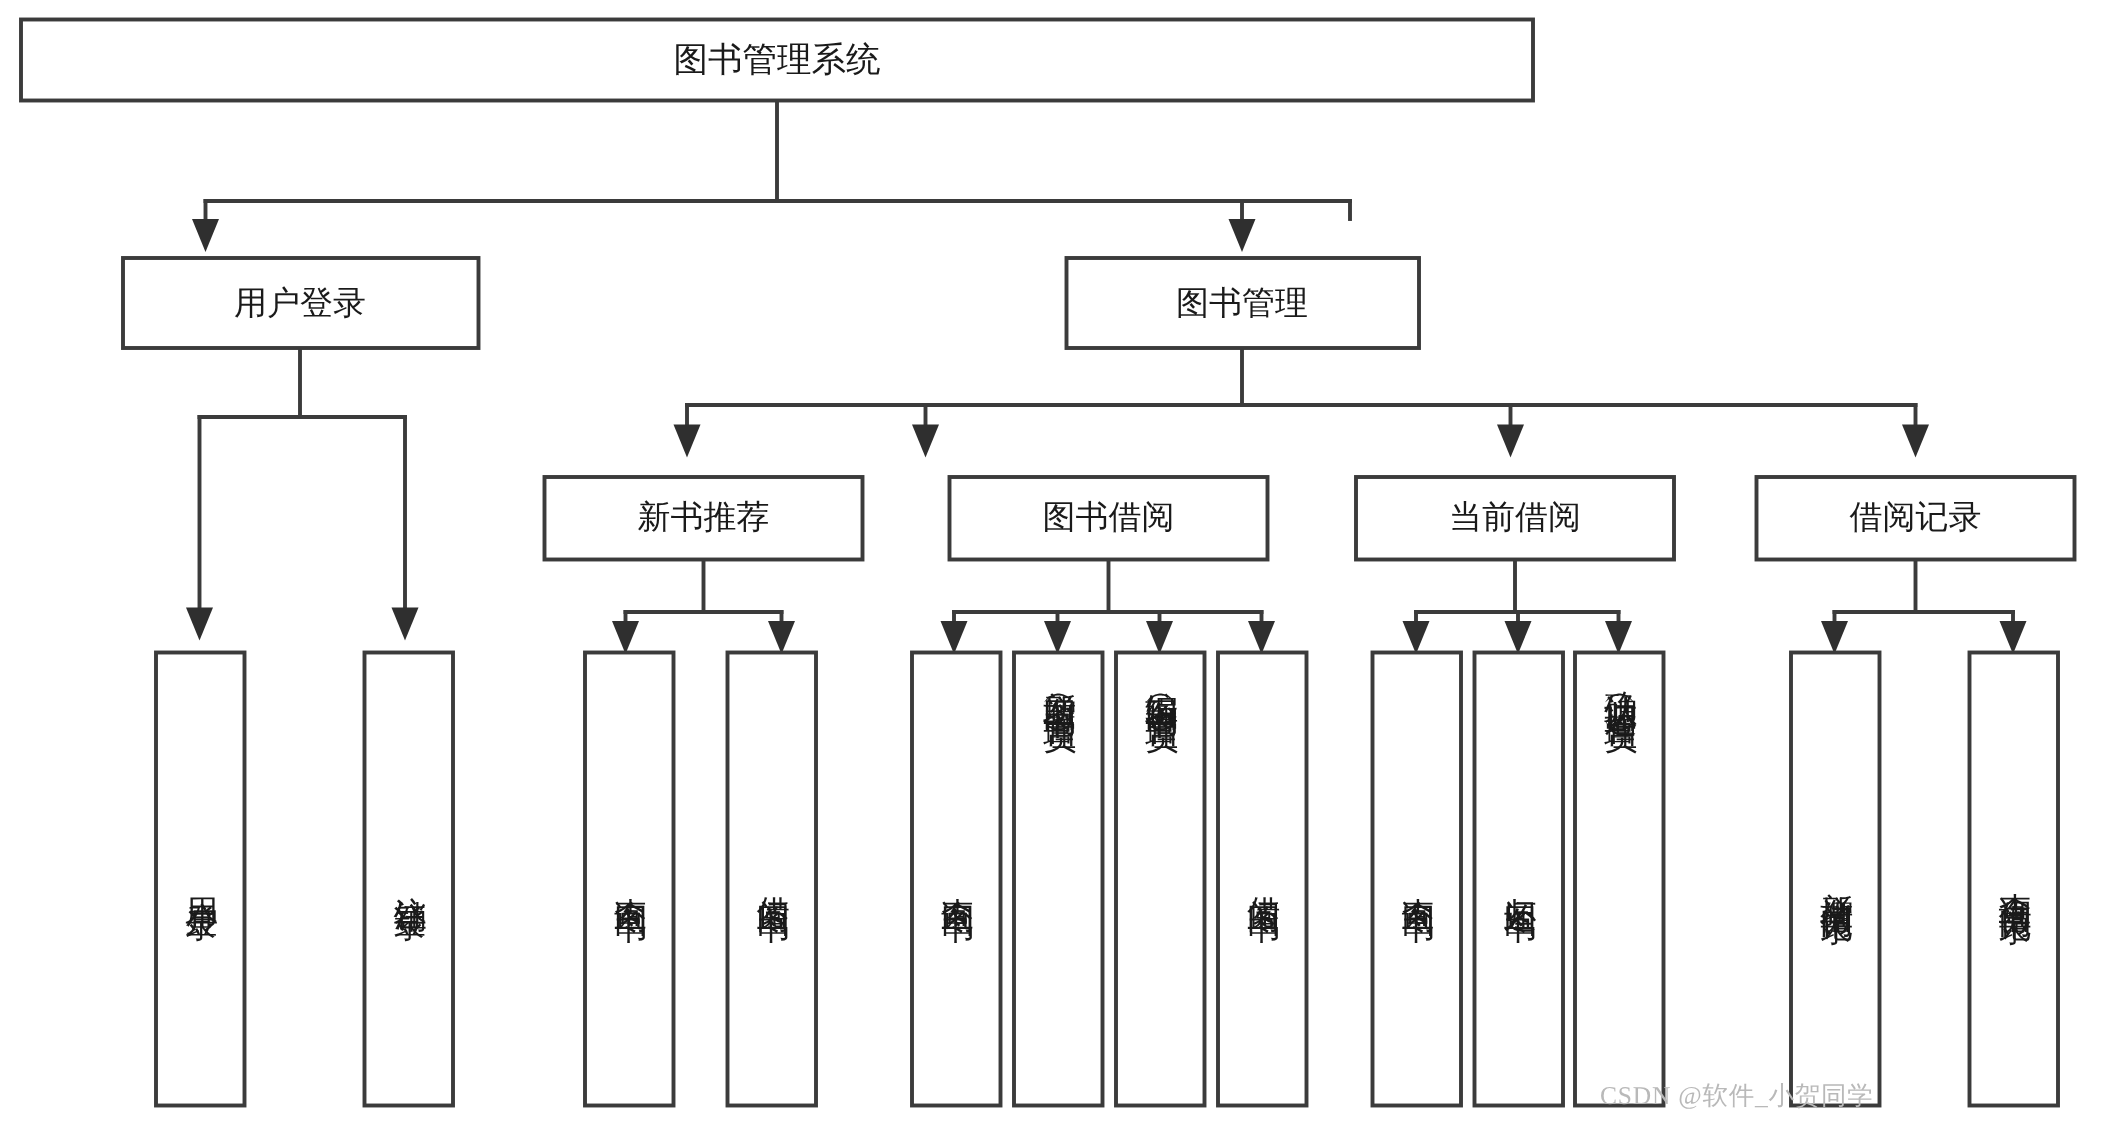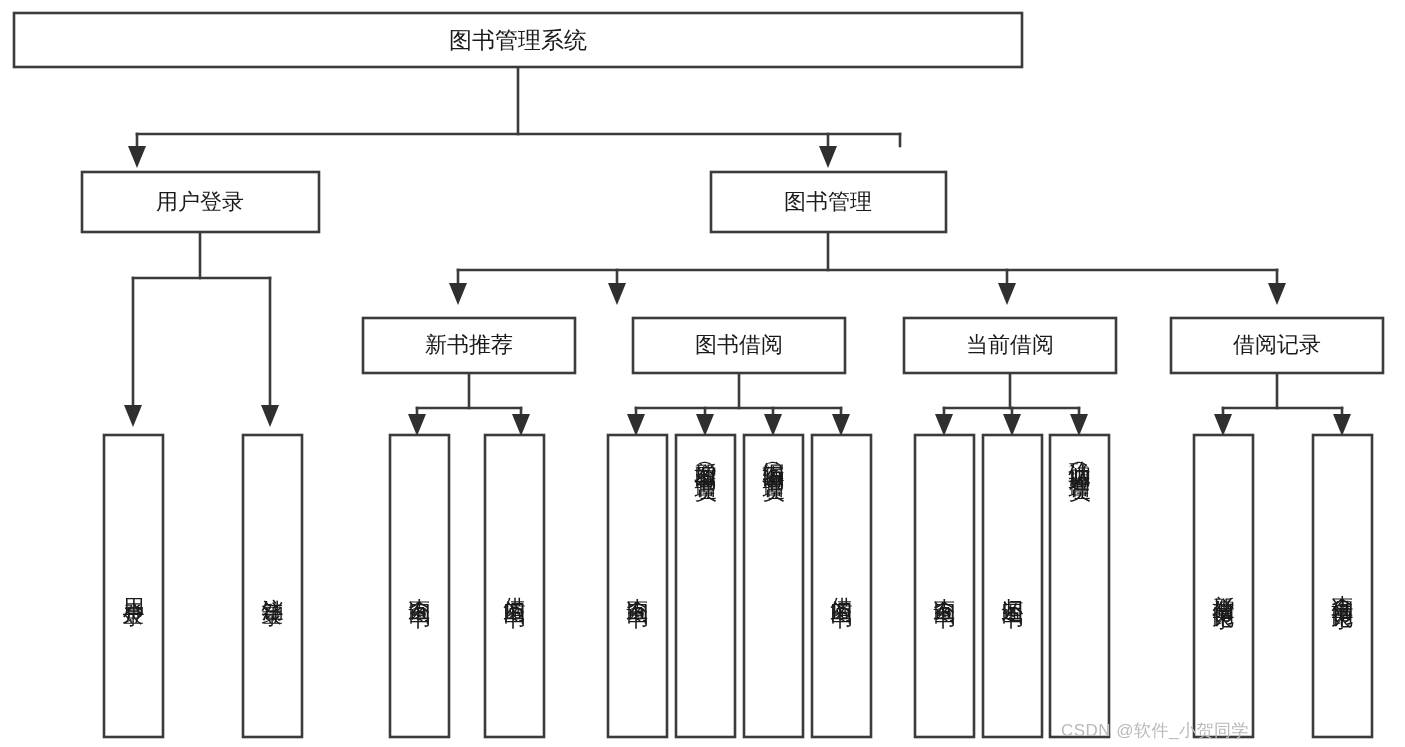--- a/index.html
+++ b/index.html
@@ -51,21 +51,21 @@
   .label-h {
     font-size: 22px;
   }
   .label-h-root {
     font-size: 23px;
   }
   .watermark {
     position: absolute;
     right: 8px;
     bottom: 5px;
-    font-family: Liberation Sans, sans-serif;
+    font-family: Liberation Serif, serif;
     font-size: 17px;
     color: #b9b9b9;
     letter-spacing: 0.5px;
     white-space: nowrap;
     pointer-events: none;
   }
 </style>
 </head>
 <body>
 

